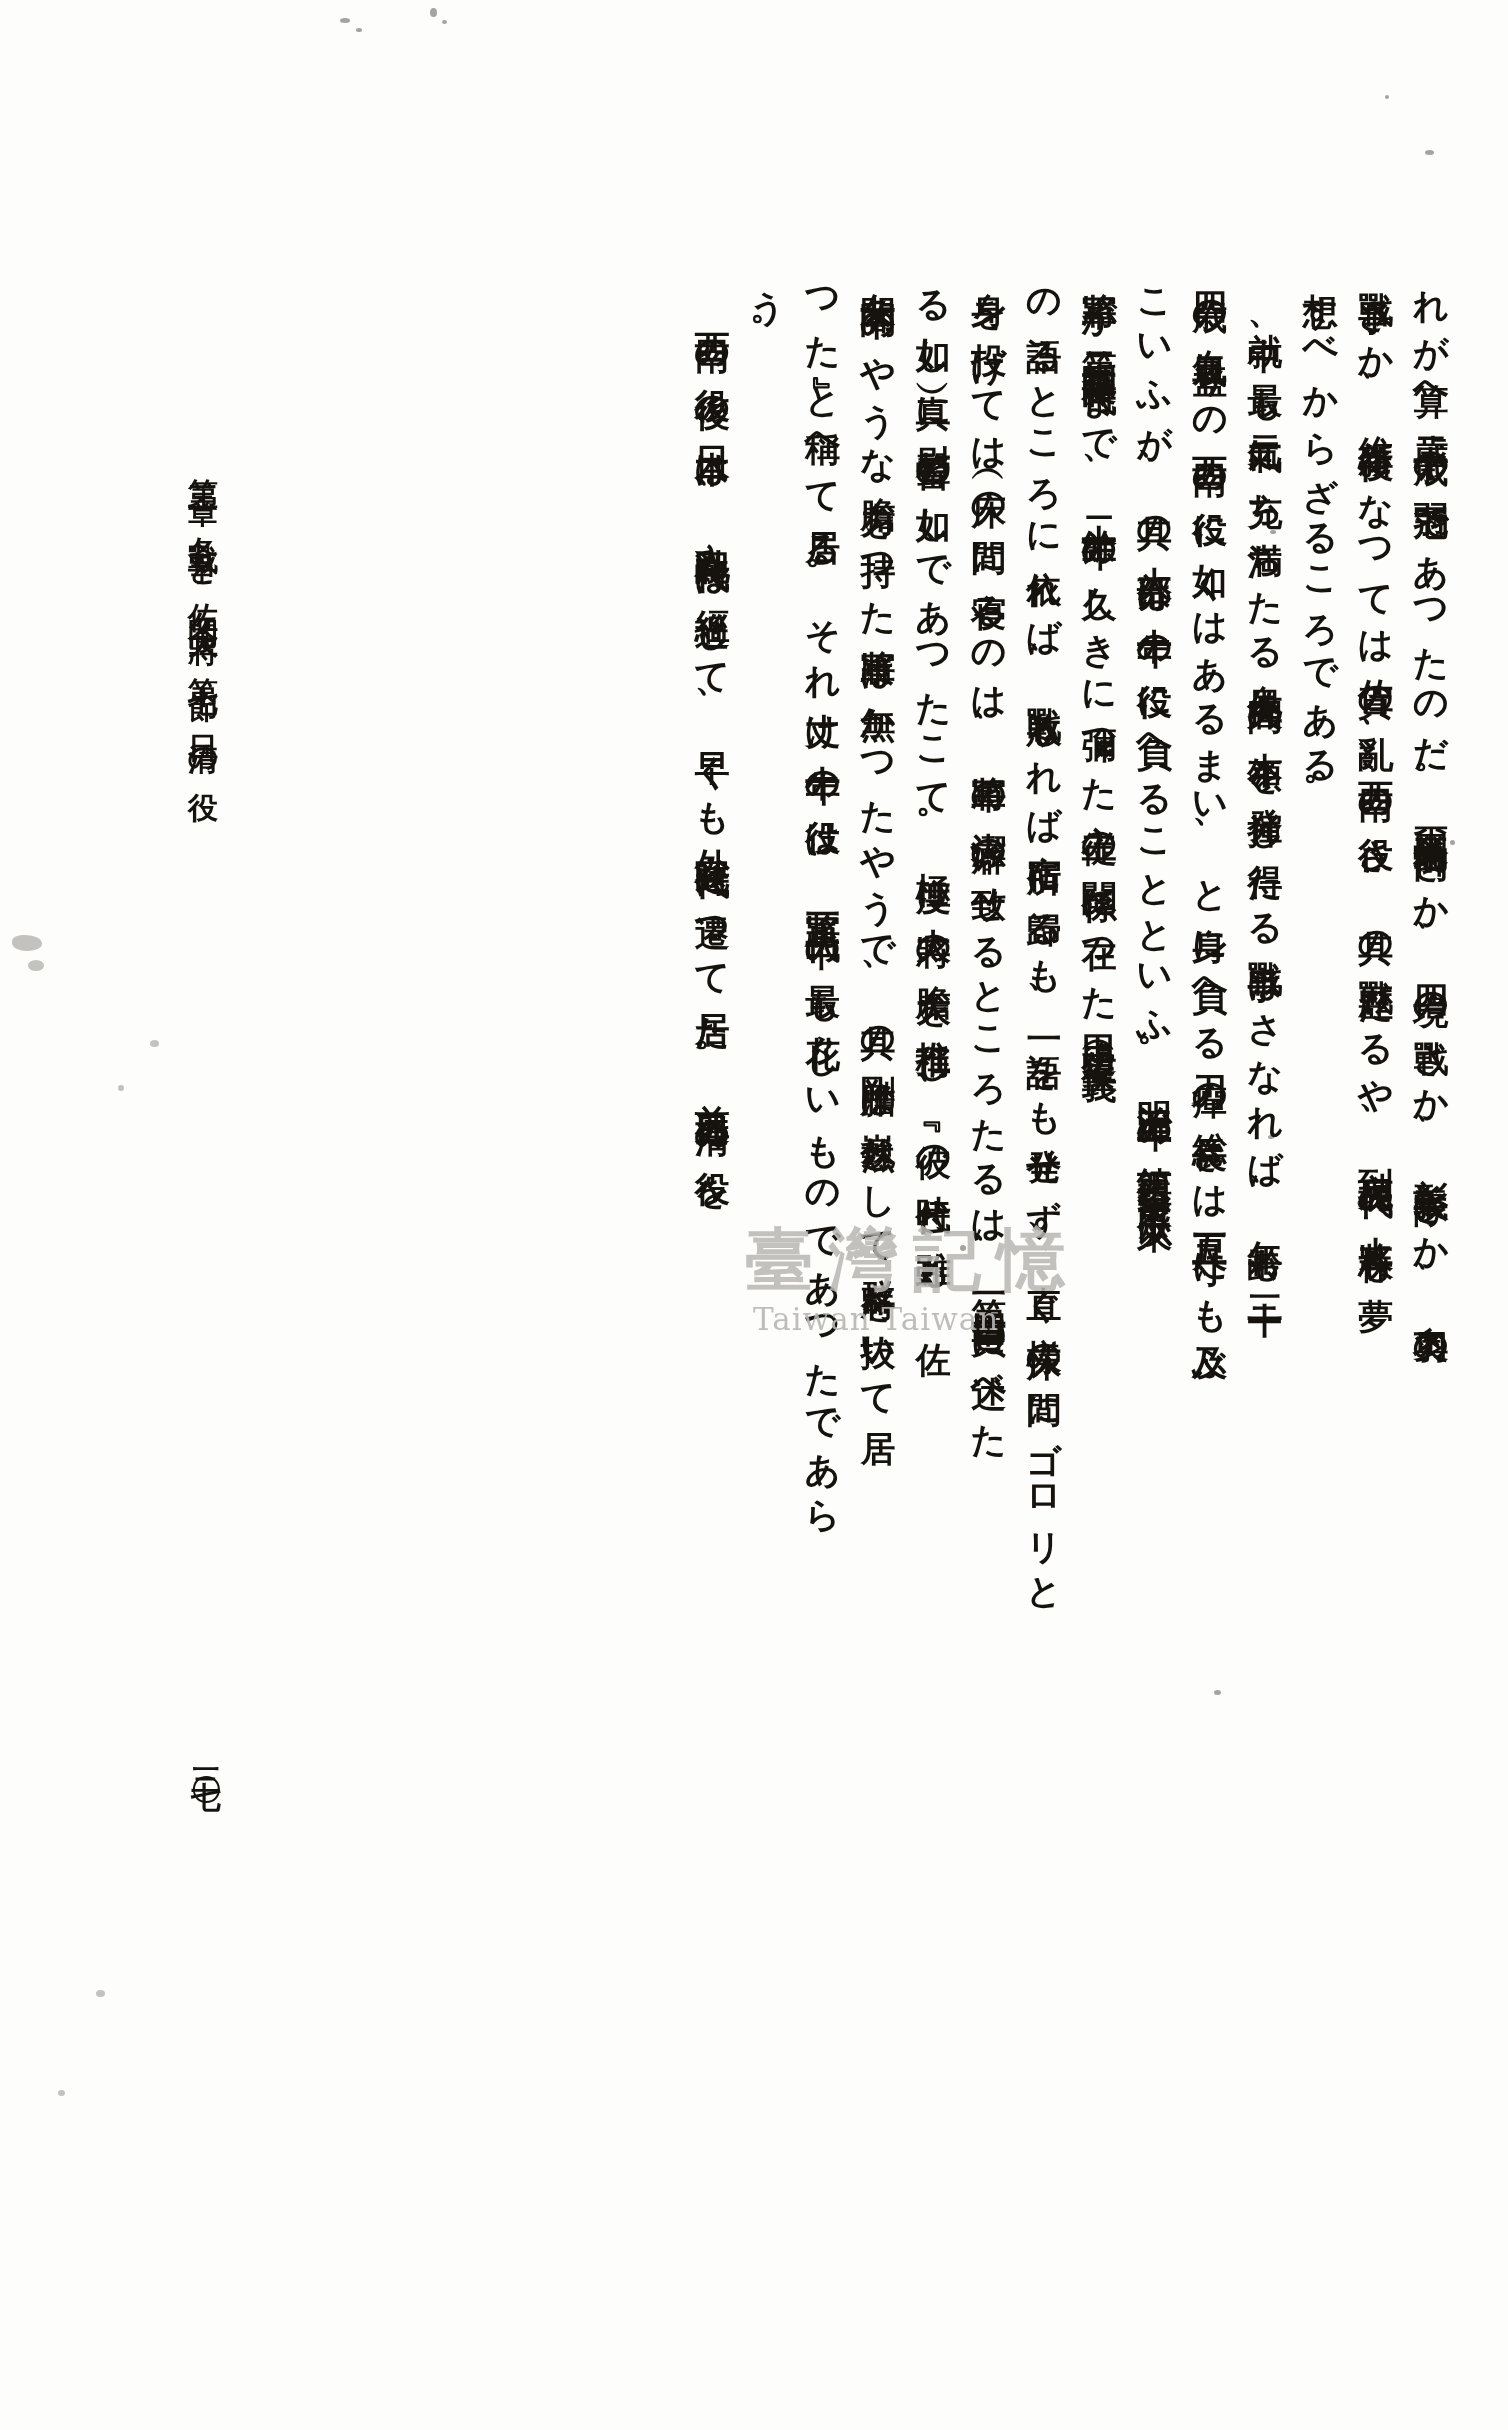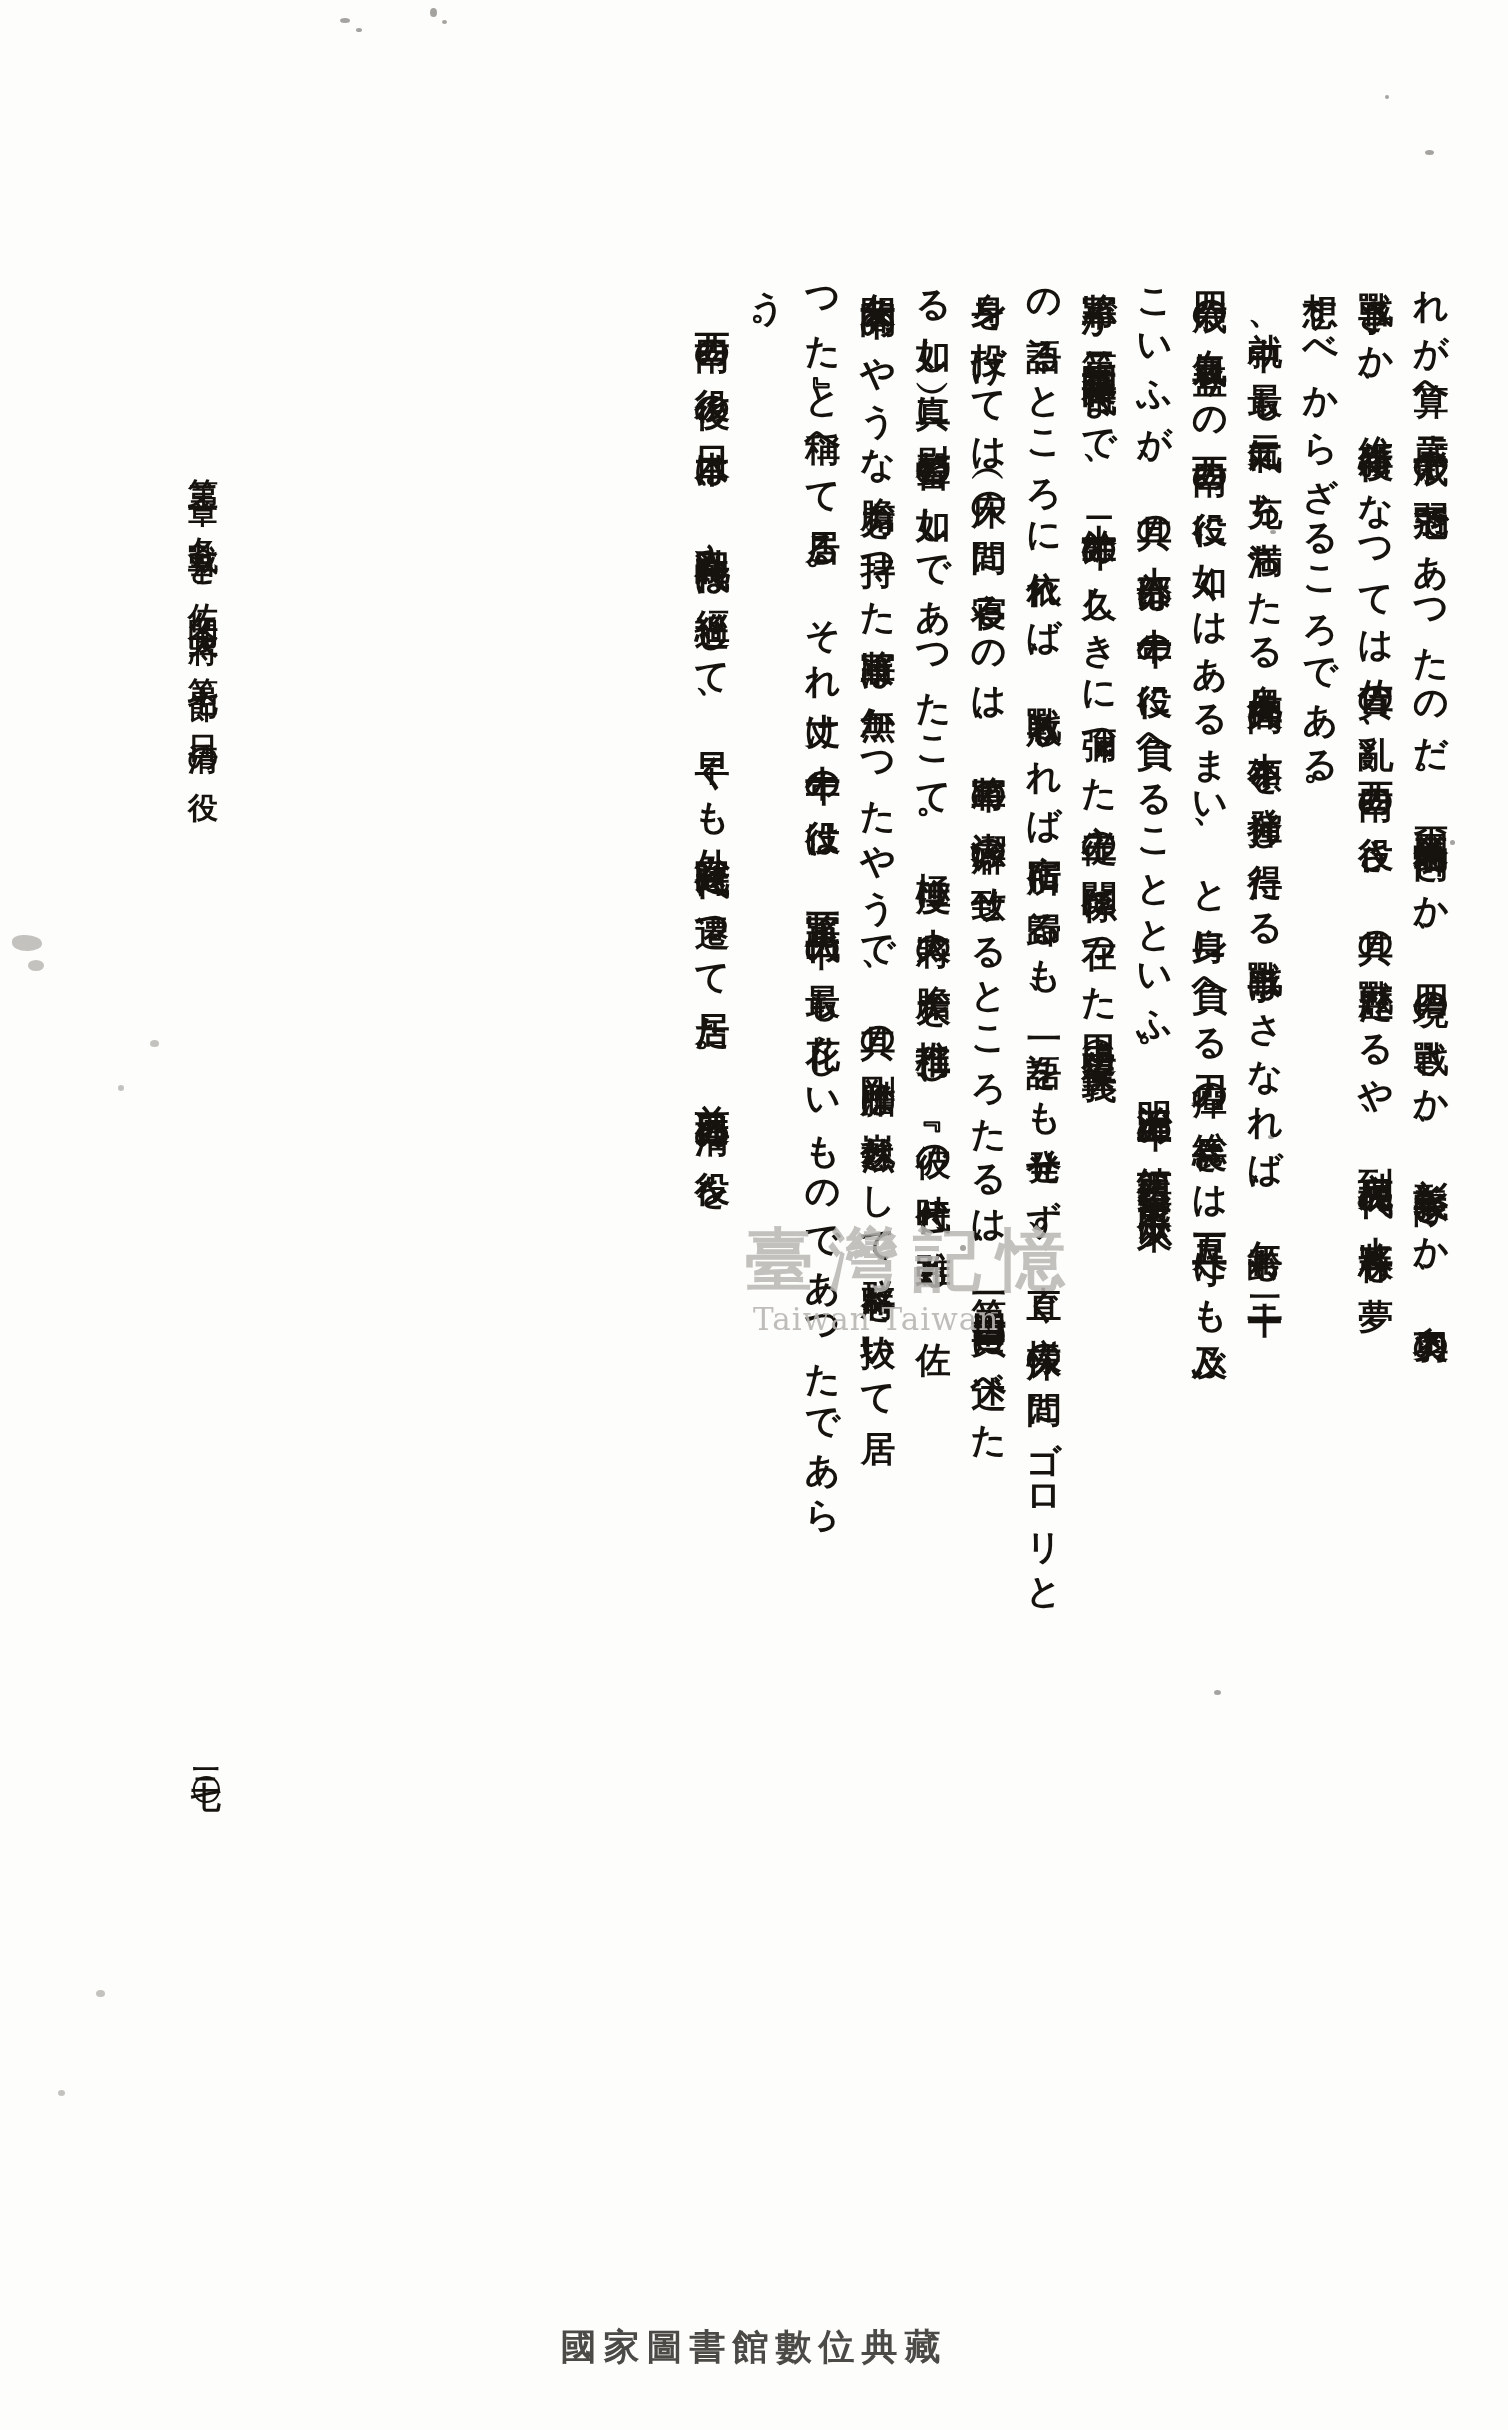--- a/index.html
+++ b/index.html
@@ -181,15 +181,14 @@
     <span>第三章</span><span class="gap"></span><span>各戰爭と佐久間大將</span><span class="gap"></span><span>第七節</span><span class="gap"></span><span>日清の役</span>
   </div>
 
   <div class="page-number">三〇七</div>
 
   <div class="watermark">
     <div class="wm-cn">臺灣記憶</div>
     <div class="wm-en">Taiwan Taiwan</div>
   </div>
 
-  <div class="footer-stamp">國家圖書館數位典藏</div>
 
 </div>
 
 </body></html>

